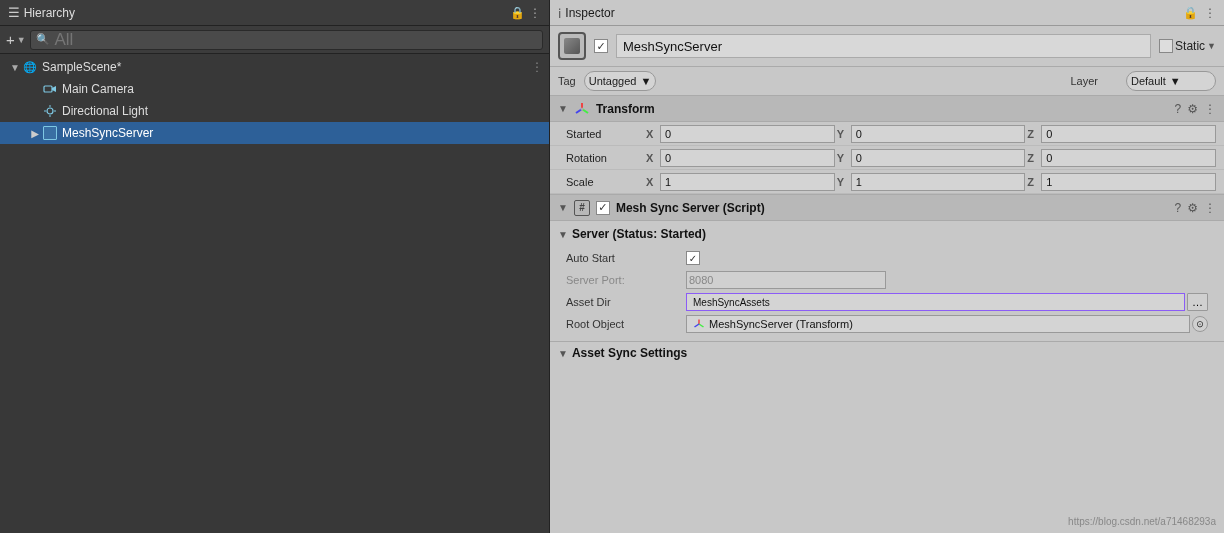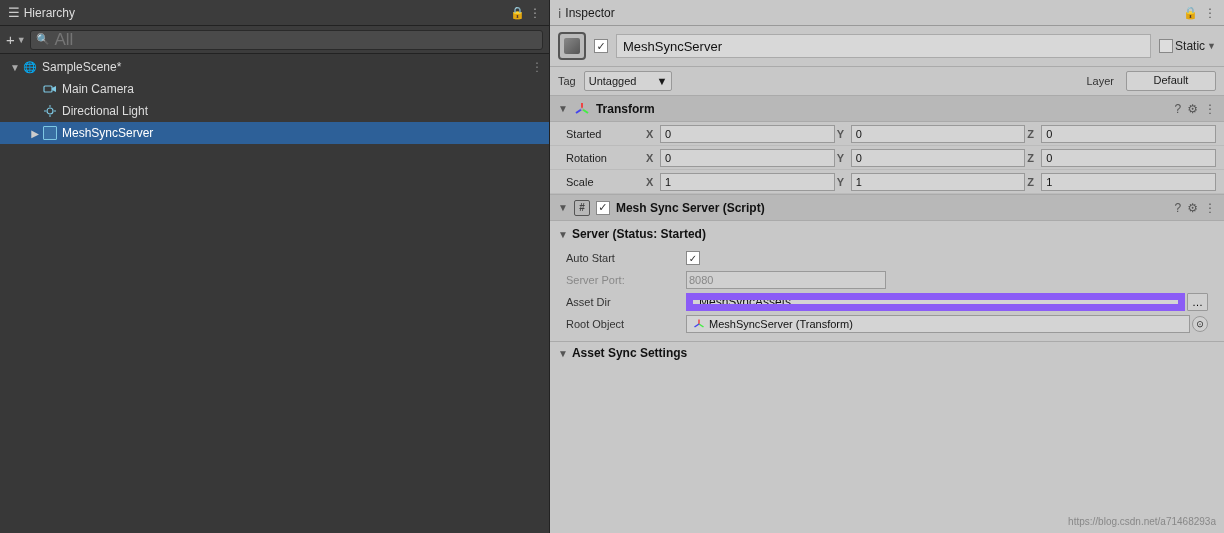--- a/index.html
+++ b/index.html
@@ -270,26 +270,26 @@
     }
 
     .tag-label, .layer-label {
       font-size: 11px;
       color: #333;
     }
 
     .dropdown-select {
       background: #d4d4d4;
       border: 1px solid #999;
-      border-radius: 2px;
+      border-radius: 10px;
       padding: 2px 4px;
       font-size: 11px;
       display: flex;
       align-items: center;
-      gap: 20px;
+      gap: 4px;
       cursor: pointer;
       height: 20px;
     }
 
     
     .component-section {
       background: #c8c8c8;
       border-bottom: 1px solid #aaa;
     }
 
@@ -467,23 +467,23 @@
     .asset-dir-row {
       display: flex;
       align-items: center;
       padding: 2px 8px;
       height: 22px;
     }
 
     .asset-dir-input {
       flex: 1;
       background: #d4d4d4;
-      border: 7px solid #8b5cf6;
+      border: 1px solid #8b5cf6;
       padding: 2px 6px;
-      font-size: 12px;
+      font-size: 10px;
       color: #111;
       height: 18px;
     }
 
     .dots-btn {
       background: #d0d0d0;
       border: 1px solid #999;
       border-radius: 1px;
       padding: 1px 4px;
       font-size: 11px;
@@ -661,21 +661,21 @@
     </div>
   </div>
 
   <div class="tag-layer-row">
     <span class="tag-label">Tag</span>
     <div class="dropdown-select">
       <span>Untagged</span>
       <span>▼</span>
     </div>
     <span class="layer-label" style="margin-left:auto;">Layer</span>
-    <div class="dropdown-select" style="margin-left:4px;min-width:90px;flex-direction:column;">
+    <div class="dropdown-select" style="margin-left:20px;min-width:90px;">
       <span>Default</span>
       <span>▼</span>
     </div>
   </div>
 
   <div class="component-section">
     <div class="component-header">
       <span class="component-fold-arrow">▼</span>
       <span class="component-icon">
         <svg width="16" height="16" viewBox="0 0 16 16">

